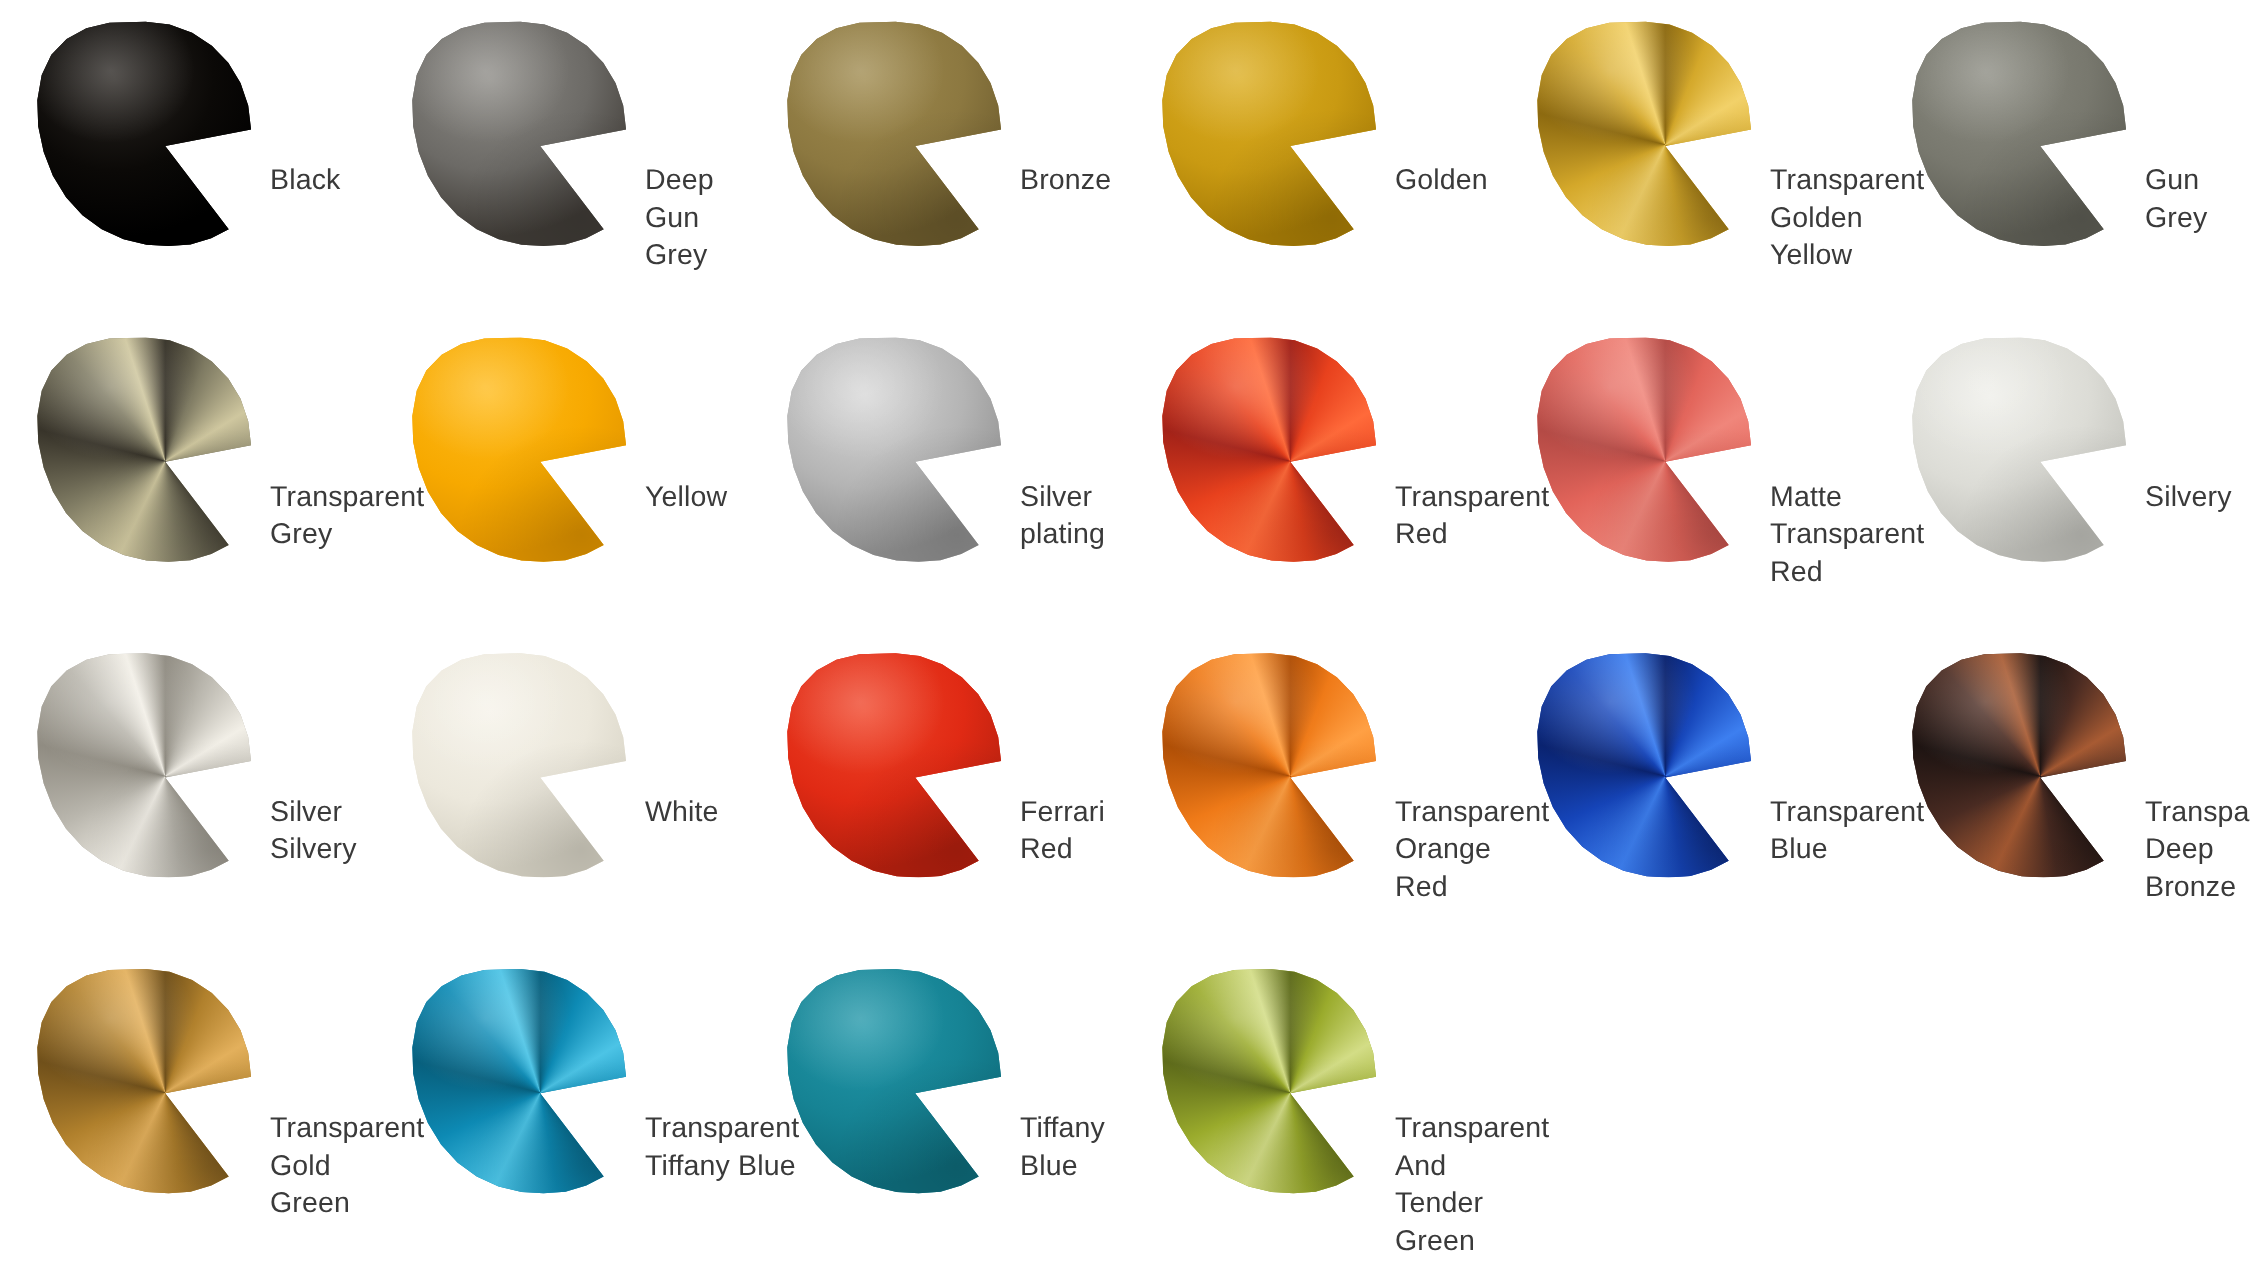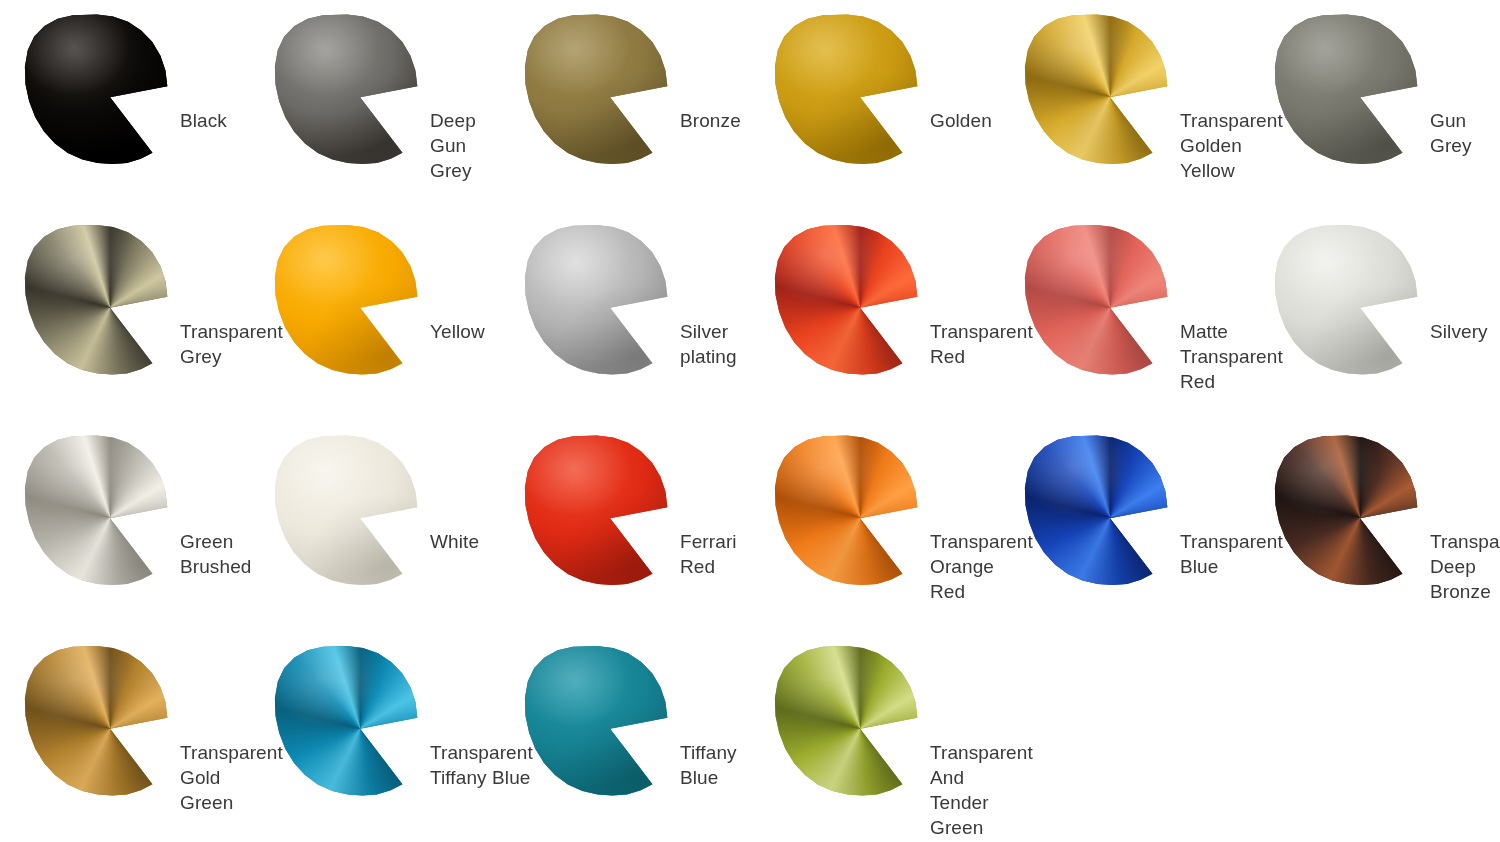--- a/index.html
+++ b/index.html
@@ -168,21 +168,21 @@
         <div class="chip-surface" style="background: radial-gradient(78% 70% at 36% 26%, rgb(239, 239, 234) 0%, rgb(220, 220, 214) 58%, rgb(192, 192, 186) 100%), rgb(220, 220, 214);"></div>
         <div class="chip-sheen"></div>
       </div>
       <div class="swatch-label">Silvery</div>
     </div>
     <div class="swatch-cell">
       <div class="swatch-chip">
         <div class="chip-surface" style="background: conic-gradient(at 59% 55%, rgb(144, 140, 130) 0deg, rgb(185, 182, 173) 22deg, rgb(242, 239, 231) 58deg, rgb(185, 182, 173) 96deg, rgb(144, 140, 130) 132deg, rgb(185, 182, 173) 170deg, rgb(242, 239, 231) 206deg, rgb(185, 182, 173) 246deg, rgb(144, 140, 130) 284deg, rgb(185, 182, 173) 318deg, rgb(242, 239, 231) 342deg, rgb(144, 140, 130) 360deg), rgb(185, 182, 173);"></div>
         <div class="chip-sheen"></div>
       </div>
-      <div class="swatch-label">Green Brushed</div>
+      <div class="swatch-label">Silver Silvery</div>
     </div>
     <div class="swatch-cell">
       <div class="swatch-chip">
         <div class="chip-surface" style="background: radial-gradient(78% 70% at 36% 26%, rgb(246, 243, 234) 0%, rgb(236, 232, 220) 58%, rgb(214, 210, 196) 100%), rgb(236, 232, 220);"></div>
         <div class="chip-sheen"></div>
       </div>
       <div class="swatch-label">White</div>
     </div>
     <div class="swatch-cell">
       <div class="swatch-chip">

